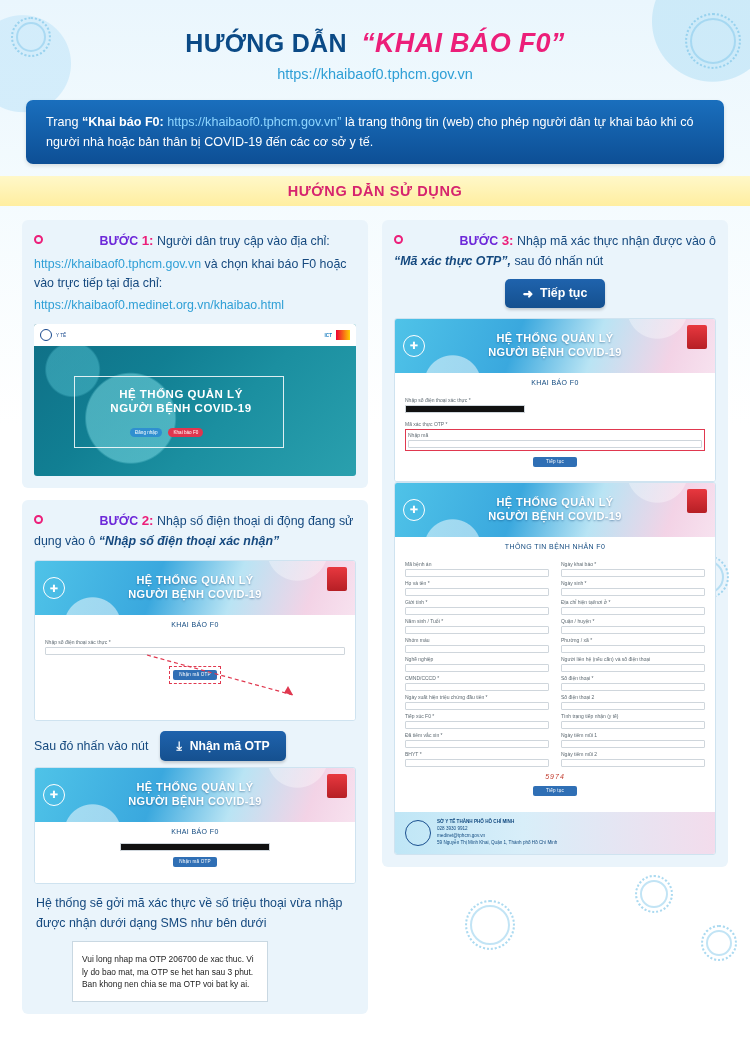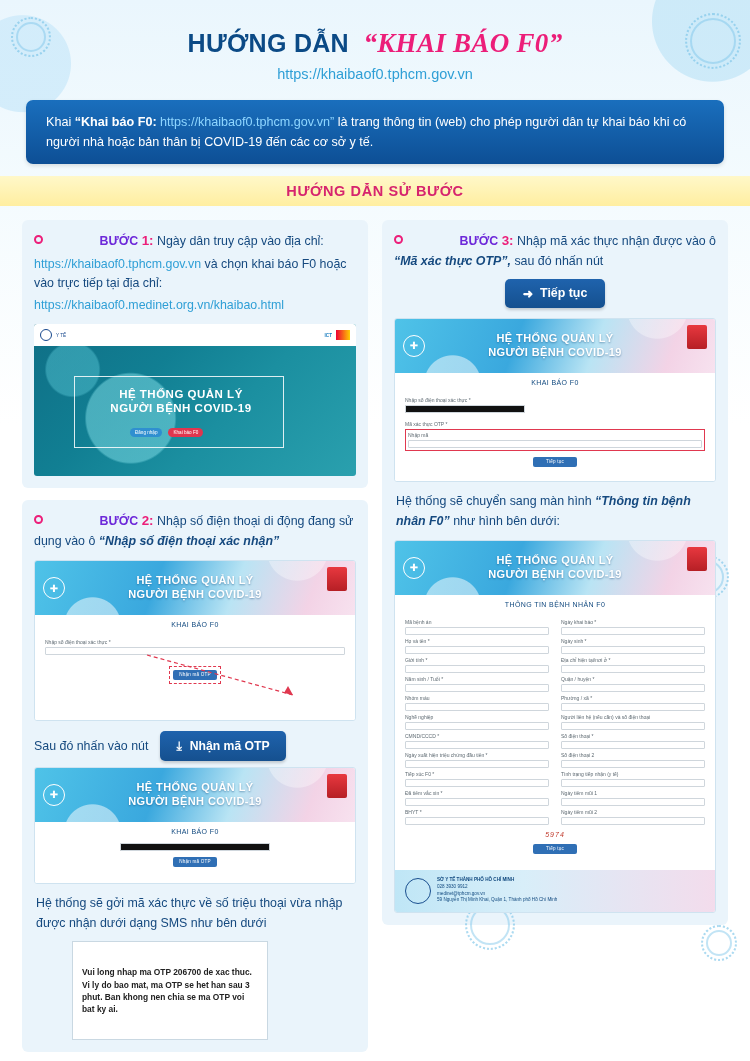--- a/index.html
+++ b/index.html
@@ -20,21 +20,21 @@
   }
   
   .virus { position:absolute; border-radius:50%; border:2px solid rgba(120,195,232,.45); }
   .virus:before, .virus:after{
     content:""; position:absolute; inset:-7px; border-radius:50%;
     border:2px dotted rgba(120,195,232,.38);
   }
   
   .header { position:relative; padding:26px 0 6px; text-align:center; }
   .h1 { font-size:25px; font-weight:bold; color:#0b4a86; letter-spacing:.3px; line-height:1.28; }
-  .h1 .pink { color:#ec1e79; font-size:27px; font-style:italic;font-family:Liberation Serif, serif; }
+  .h1 .pink { color:#ec1e79; font-size:27px; font-style:italic; }
   .h1 .line2 { color:#0b4a86; }
   .url-top { margin-top:5px; font-size:14.5px; color:#2f9fd6; }
   
   .intro {
     margin:12px 26px 0; padding:12px 20px;
     background:linear-gradient(180deg,#1a6fbd,#0d4f95);
     color:#fff; border-radius:7px; font-size:12.6px; line-height:1.6;
     box-shadow:0 2px 4px rgba(0,0,0,.12);
   }
   .intro b { color:#ffffff; }
@@ -133,21 +133,21 @@
     background:linear-gradient(180deg,#1f63ad,#15508f);
     color:#fff; font-weight:bold; font-size:12.2px;
     padding:8px 16px; border-radius:5px;
     box-shadow:0 2px 3px rgba(0,0,0,.18);
   }
   .arrow-row { display:flex; align-items:center; gap:12px; margin:10px 0 6px; }
   .arrow-row .lbl { font-size:12.4px; color:#15497f; }
   
   .sms {
     margin:8px 12px 0 38px; background:#fff; border:1px solid #c9d8e2;
-    padding:24px 9px; font-size:8.4px; color:#222; line-height:1.45; width:196px;font-weight:bold;
+    padding:11px 9px; font-size:8.4px; color:#222; line-height:1.45; width:196px;
   }
   
   .longshot .grid2 { display:flex; gap:12px; }
   .longshot .grid2 > div { flex:1; }
   .footer-band {
     height:42px; position:relative;
     background:linear-gradient(90deg,#bfe6f6 0%, #d8eef9 40%, #f3dcec 100%);
     display:flex; align-items:center; gap:6px; padding:0 10px;
   }
   .footer-band .fb-seal { width:26px; height:26px; border-radius:50%; border:1.4px solid #1a4f8f; }
@@ -168,38 +168,38 @@
 
   <div class="header">
     <div class="h1">
       <span>HƯỚNG DẪN</span>
       &nbsp;<span class="pink">“KHAI BÁO F0”</span>
     </div>
     <div class="url-top">https://khaibaof0.tphcm.gov.vn</div>
   </div>
 
   <div class="intro">
-    <span>Khai</span>
+    <span>Trang</span>
     <b>“Khai báo F0:</b>
     <span class="u">https://khaibaof0.tphcm.gov.vn”</span>
     <span>là trang thông tin (web) cho phép người dân tự khai báo khi có người nhà hoặc bản thân bị COVID-19 đến các cơ sở y tế.</span>
   </div>
 
-  <div class="usebar">HƯỚNG DẪN SỬ BƯỚC</div>
+  <div class="usebar">HƯỚNG DẪN SỬ DỤNG</div>
 
   <div class="cols">
 
     <div class="col">
 
       <div class="card">
         <div class="step-line">
           <span class="bullet"></span>
           <span class="step-label">BƯỚC</span>
           <span class="step-num">1:</span>
-          <span>Ngày dân truy cập vào địa chỉ:</span>
+          <span>Người dân truy cập vào địa chỉ:</span>
           <div style="margin-top:3px">
             <span class="link">https://khaibaof0.tphcm.gov.vn</span>
             <span>và chọn khai báo F0 hoặc vào trực tiếp tại địa chỉ:</span>
           </div>
           <div style="margin-top:3px">
             <span class="link">https://khaibaof0.medinet.org.vn/khaibao.html</span>
           </div>
         </div>
 
         <div class="hero" style="margin-top:9px">
@@ -327,25 +327,20 @@
             <div class="flab" style="margin-top:8px">Mã xác thực OTP *</div>
             <div style="border:1px solid #e0384f;padding:2px">
               <div class="flab" style="margin:0 0 2px">Nhập mã</div>
               <div class="finput"></div>
             </div>
             <div class="fbtn">Tiếp tục</div>
             <div style="height:4px"></div>
           </div>
         </div>
 
-        <div class="note">
-          <span>Hệ thống sẽ chuyển sang màn hình</span>
-          <span class="em">“Thông tin bệnh nhân F0”</span>
-          <span>như hình bên dưới:</span>
-        </div>
 
         <div class="shot longshot">
           <div class="shot-banner">
             <div class="seal">✚</div>
             <div class="txt">
               <div class="t1">HỆ THỐNG QUẢN LÝ</div>
               <div class="t2">NGƯỜI BỆNH COVID-19</div>
             </div>
             <div class="logo-r" style="background:linear-gradient(180deg,#e8383f,#b61f25);border-radius:2px"></div>
           </div>

